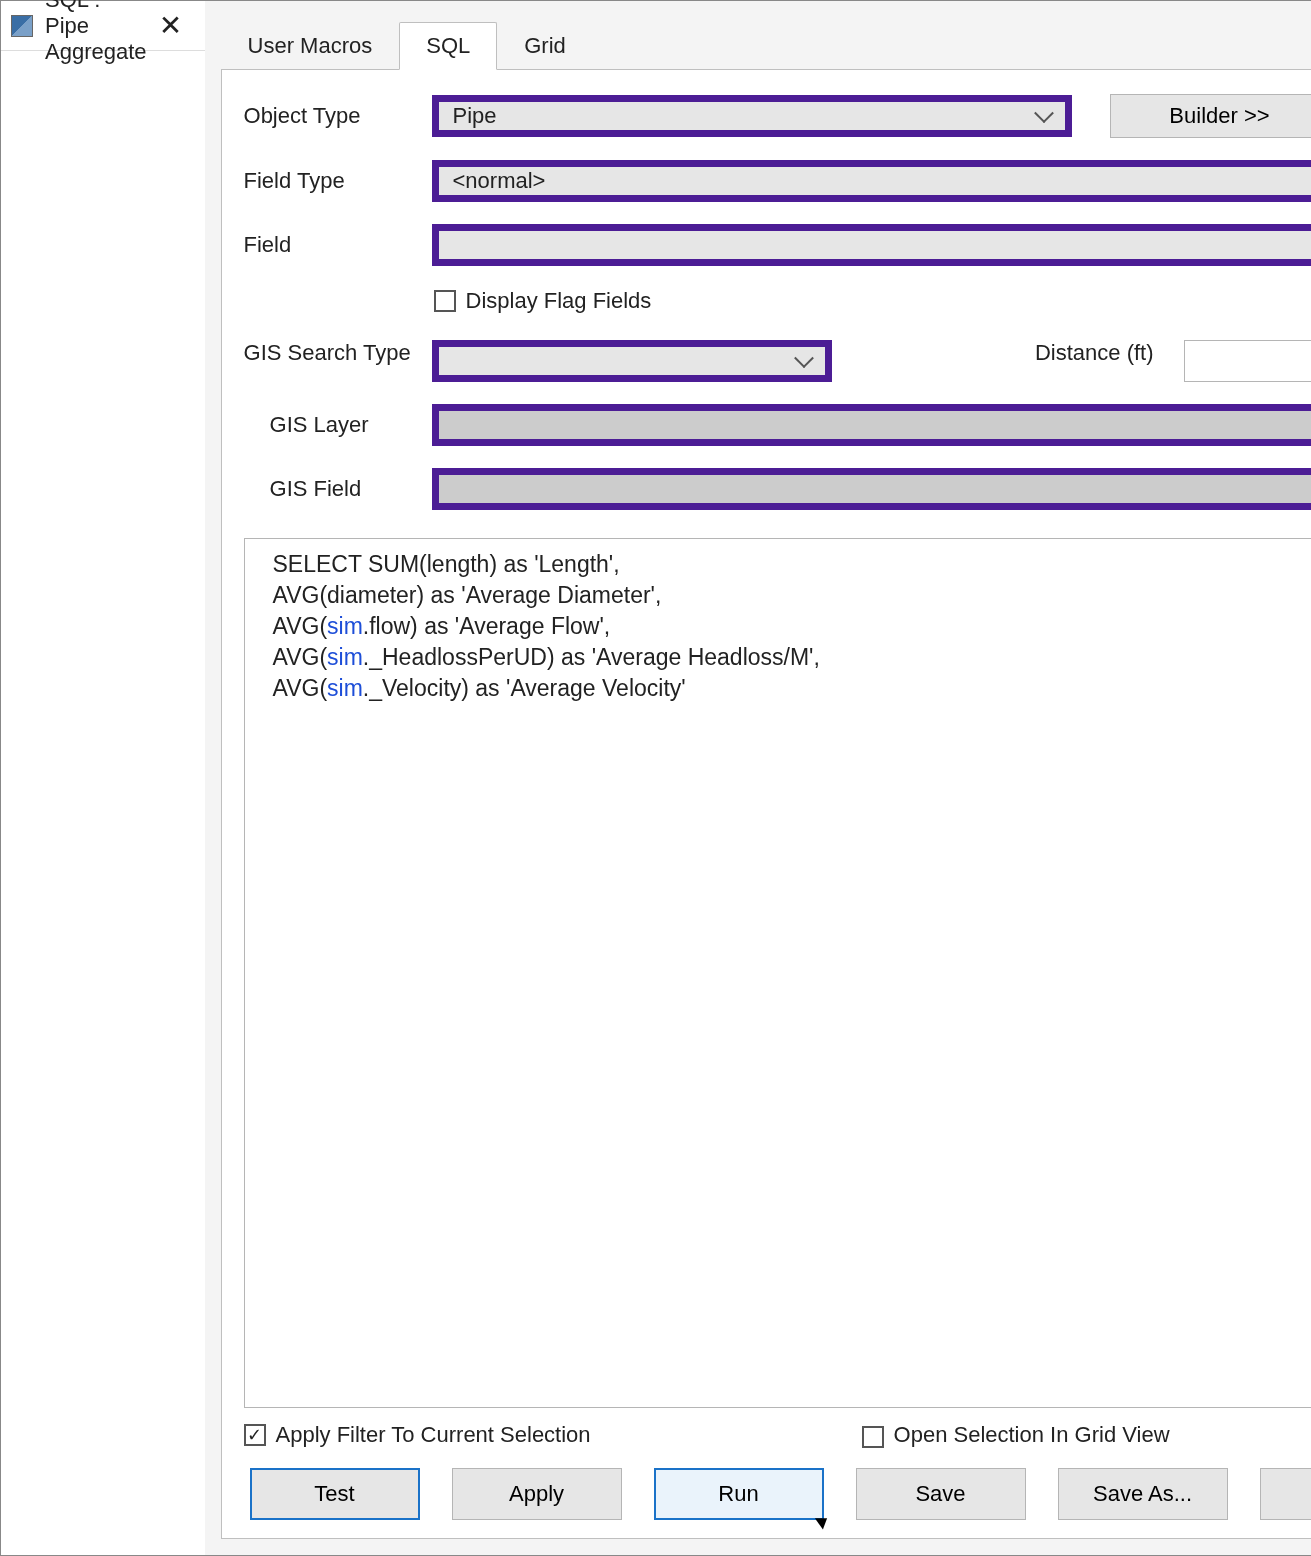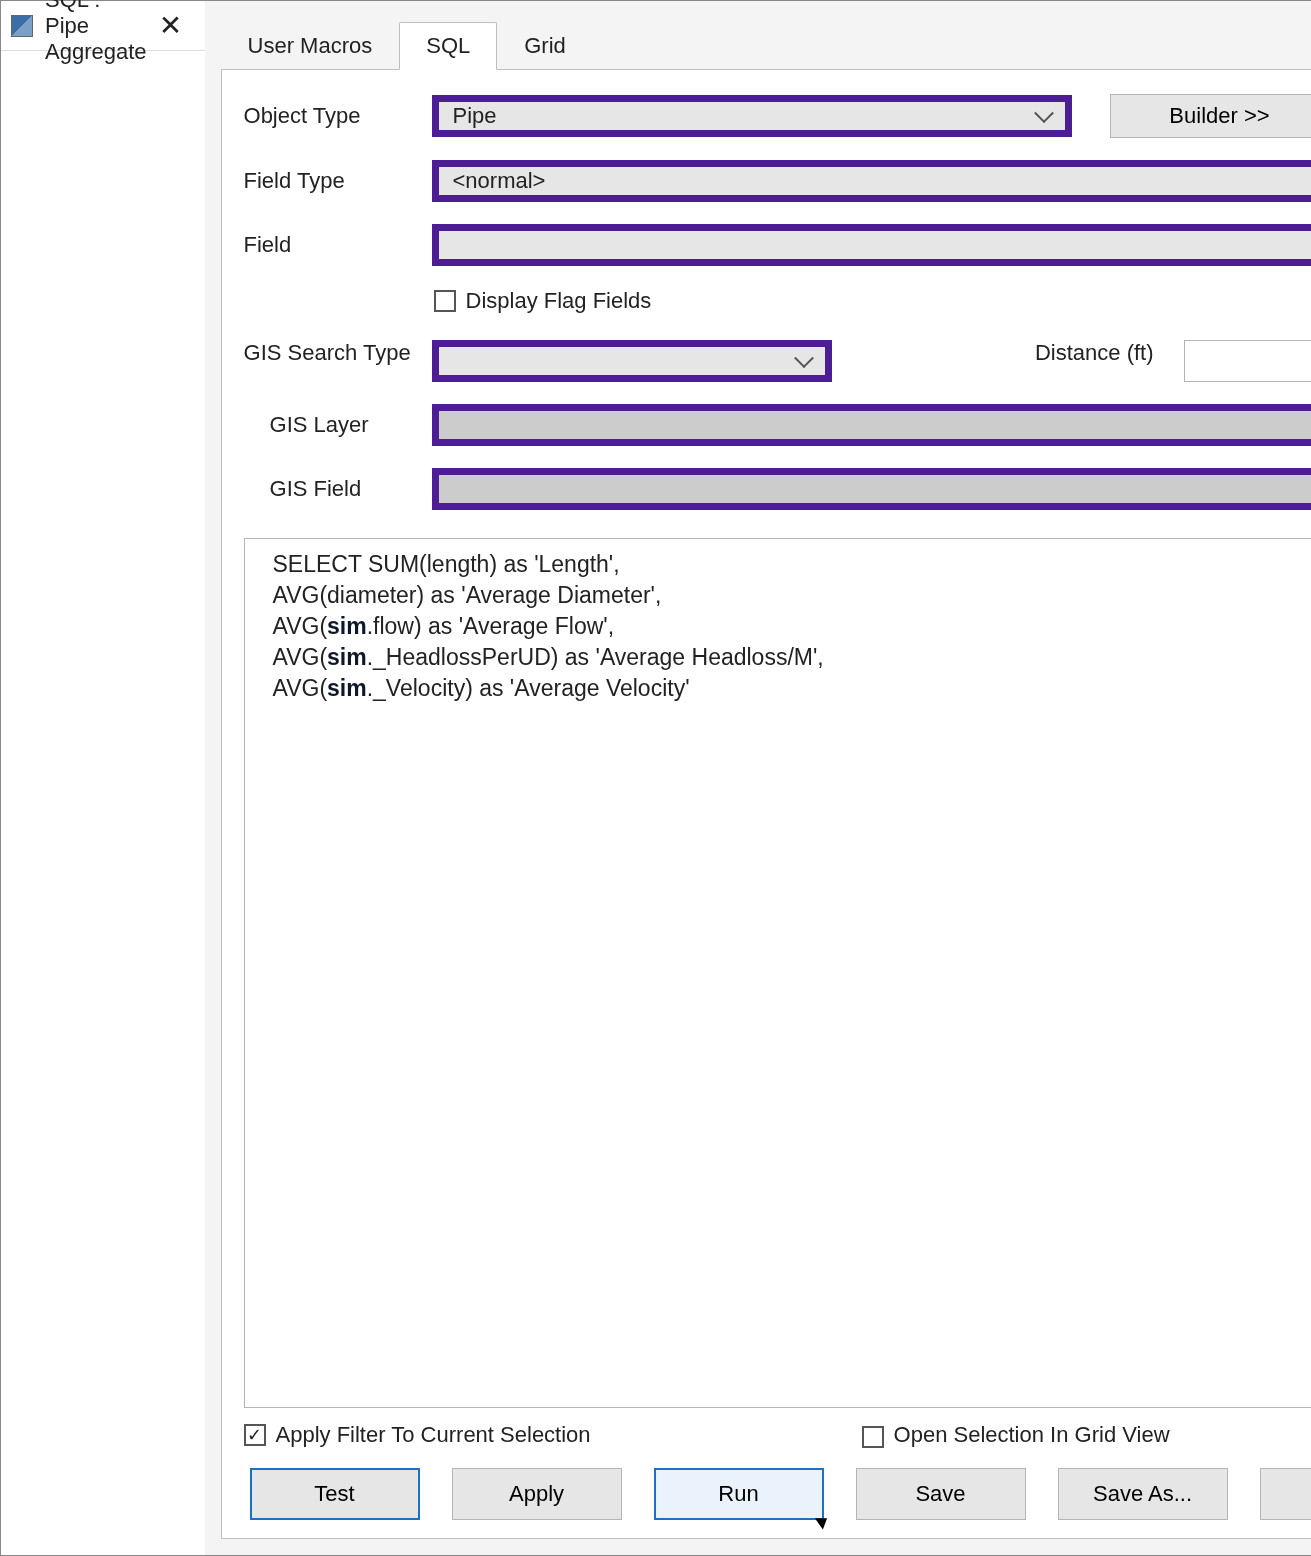--- a/index.html
+++ b/index.html
@@ -150,21 +150,21 @@
     border: 1px solid #b5b5b5;
     background: #fff;
     padding: 10px 28px;
     font-family: "Segoe UI", Tahoma, sans-serif;
     font-size: 23px;
     line-height: 1.35;
     white-space: pre-wrap;
     overflow: auto;
     margin-top: 6px;
   }
-  .sql-editor .kw-sim { color: #0f172a; font-weight: 700; }
+  .sql-editor .kw-sim { color: #1d4ed8; font-weight: 400; }
   .footer-checks {
     display: flex;
     align-items: center;
     margin: 14px 0 16px 0;
     font-size: 22px;
     gap: 10px;
   }
   .footer-checks .left { display: flex; align-items: center; gap: 10px; }
   .footer-checks .right { display: flex; align-items: flex-end; gap: 10px; margin-left: auto; margin-right: 260px; }
   .button-row {

